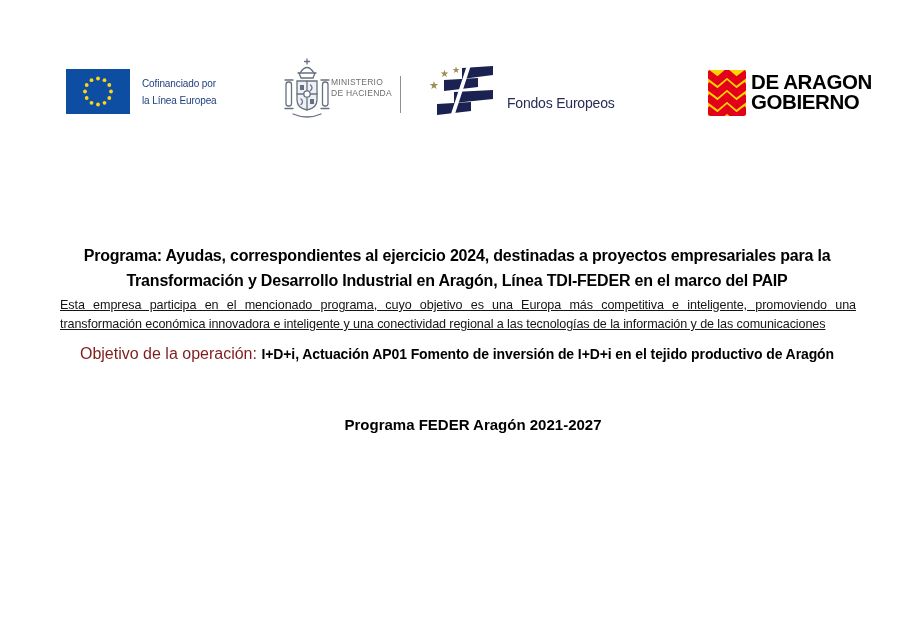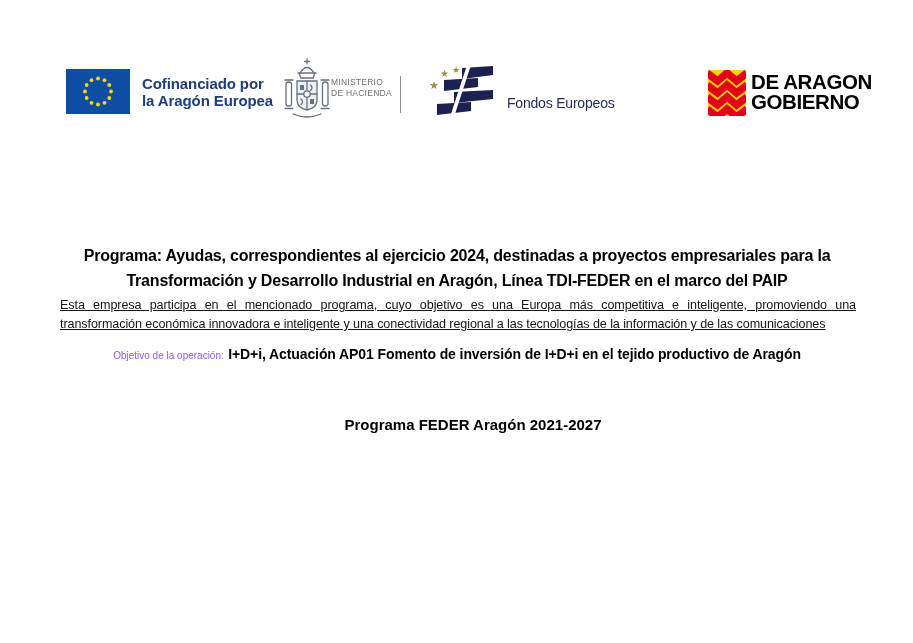--- a/index.html
+++ b/index.html
@@ -8,21 +8,21 @@
     width:913px;height:643px;
     margin:0 auto;
     background:#ffffff;
     font-family:"Liberation Sans",sans-serif;
     overflow:hidden;
   }
   
   .logo-group{position:absolute;display:flex;align-items:center;}
   .eu-logo{left:66px;top:69px;gap:12px;}
   .eu-text{
-    font-weight:bold;font-size:15px;line-height:17px;
+    font-weight:normal;font-size:10px;line-height:17px;
     color:var(--eu_text);letter-spacing:-0.1px;
   }
   .ministry-logo{left:283px;top:58px;}
   .ministry-text{
     font-size:8.5px;line-height:11px;letter-spacing:.25px;
     color:var(--ministry_text);margin-top:-6px;
   }
   .vseparator{
     position:absolute;left:400px;top:76px;width:1px;height:37px;
     background:var(--separator_gray);
@@ -45,21 +45,21 @@
   }
   .program-desc{
     position:absolute;top:296px;left:60px;width:796px;margin:0;
     text-align:justify;font-size:12.6px;line-height:19px;
     letter-spacing:-0.1px;color:#151515;text-decoration:underline;
   }
   .objective-line{
     position:absolute;top:345px;left:60px;width:794px;margin:0;
     text-align:center;color:var(--ink);
   }
-  .objective-label{font-size:10px;color:#8b5cf6;}
+  .objective-label{font-size:16px;color:#7f1d1d;}
   .objective-value{font-size:14px;font-weight:bold;letter-spacing:-0.1px;}
   .program-footer{
     position:absolute;top:416px;left:76px;width:794px;margin:0;
     text-align:center;font-weight:bold;font-size:15px;color:var(--ink);
   }
 </style>
 </head>
 <body>
 
 <div class="page">
@@ -77,21 +77,21 @@
         <circle cx="32" cy="35.5" r="1.9"></circle>
           <circle cx="25.5" cy="33.8" r="1.9"></circle>
         <circle cx="20.7" cy="29" r="1.9"></circle>
           <circle cx="19" cy="22.5" r="1.9"></circle>
         <circle cx="20.7" cy="16" r="1.9"></circle>
           <circle cx="25.5" cy="11.2" r="1.9"></circle>
       </g>
     </svg>
     <div class="eu-text">
       <div>Cofinanciado por</div>
-      <div>la Aragón Europea</div>
+      <div>la Línea Europea</div>
     </div>
   </div>
 
   <div class="logo-group ministry-logo">
     <svg width="48" height="66" viewBox="0 0 48 66">
       <g stroke="var(--arms_gray)" fill="none" stroke-width="1.3" stroke-linecap="round">
         <line x1="24" y1="1" x2="24" y2="6"></line>
         <line x1="21.5" y1="3.5" x2="26.5" y2="3.5"></line>
         <path d="M17 15 Q24 4 31 15"></path>
         <path d="M15 15 h18"></path>

